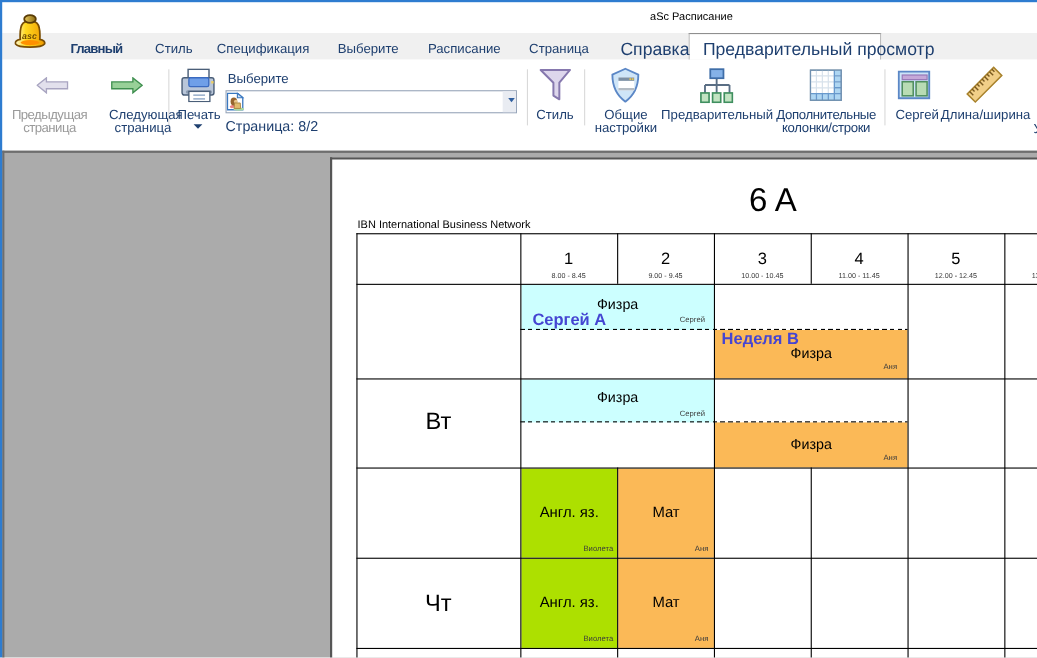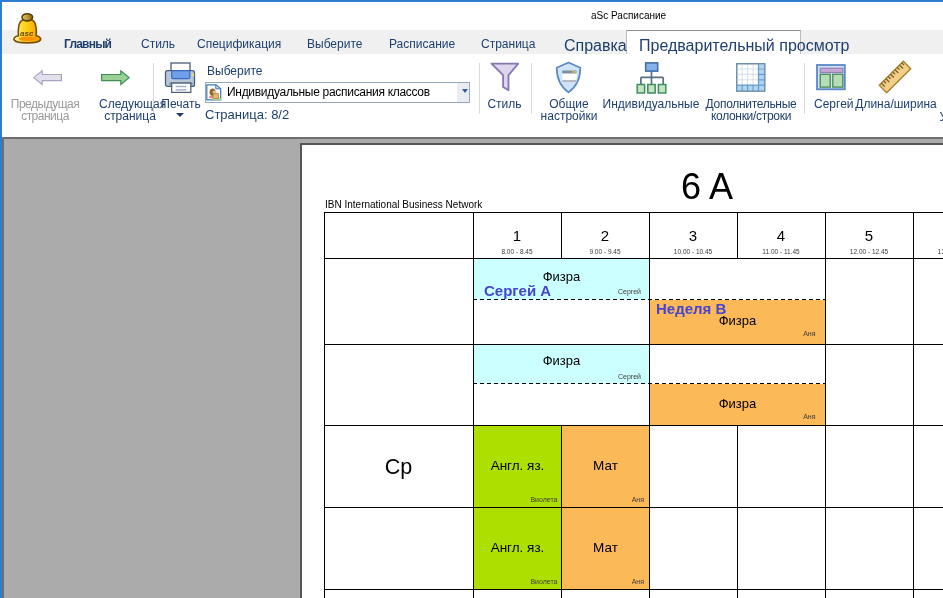--- a/index.html
+++ b/index.html
@@ -42,37 +42,36 @@
   <div class="sep" style="left:479px"></div>
   <div class="sep" style="left:531px"></div>
   <div class="sep" style="left:804px"></div>
 
   <div class="abs lbl" style="left:4px;top:99px;width:82px;color:#9a9a9a;letter-spacing:-0.5px">Предыдущая<br>страница</div>
   <div class="abs lbl" style="left:99px;top:99px;width:62px">Следующая<br>страница</div>
   <div class="abs lbl" style="left:161px;top:99px;width:40px">Печать</div>
   <div class="abs" style="left:176px;top:113px;width:0;height:0;border-left:4px solid transparent;border-right:4px solid transparent;border-top:4.5px solid #1e3f6f"></div>
   <div class="abs lbl" style="left:484px;top:99px;width:41px">Стиль</div>
   <div class="abs lbl" style="left:538px;top:99px;width:62px">Общие<br>настройки</div>
-  <div class="abs lbl" style="left:601px;top:99px;width:100px">Индивидуальные</div>
+  <div class="abs lbl" style="left:601px;top:99px;width:100px">Предварительный</div>
   <div class="abs lbl" style="left:705px;top:99px;width:92px;letter-spacing:-0.3px">Дополнительные<br>колонки/строки</div>
   <div class="abs lbl" style="left:814px;top:99px;width:34px">Сергей</div>
   <div class="abs lbl" style="left:853px;top:99px;width:86px">Длина/ширина</div>
   <div class="abs lbl" style="left:939.5px;top:112px;width:20px;text-align:left">У</div>
 
   <div class="abs nav" style="left:207px;top:64px;font-size:12px">Выберите</div>
   <div class="abs" style="left:205px;top:82px;width:265px;height:21px;background:#fff;border:1px solid #98a6ba;box-sizing:border-box"></div>
-  <div class="abs" style="left:227px;top:85px;font-size:12px;color:#000;letter-spacing:-0.3px">Индивидуальные расписания классов</div>
   <div class="abs" style="left:457px;top:83px;width:12px;height:19px;background:#e9ecf2"></div>
   <div class="abs" style="left:461.5px;top:89px;width:0;height:0;border-left:3.5px solid transparent;border-right:3.5px solid transparent;border-top:4.5px solid #2f5f9f"></div>
   <div class="abs nav" style="left:205px;top:107px;font-size:13px">Страница: 8/2</div>
 
   <div class="abs" style="left:2px;top:137px;width:941px;height:461px;background:#ababab;border-top:2px solid #6e6e6e;border-left:2px solid #6e6e6e;box-sizing:border-box"></div>
   <div class="abs" style="left:300px;top:143px;width:643px;height:455px;background:#fff;border-left:2px solid #565656;border-top:2px solid #565656;box-sizing:border-box"></div>
 
-  <div class="abs" style="left:681px;top:166px;width:110px;font-size:36px;color:#000">6 A</div>
+  <div class="abs" style="left:681px;top:166px;width:110px;font-size:30px;color:#000">6 A</div>
   <div class="abs" style="left:325px;top:199px;font-size:10px;color:#000">IBN International Business Network</div>
 
   <div class="cell" style="left:474px;top:259px;width:175px;height:41px;background:#ccffff"></div>
   <div class="cell" style="left:650px;top:300px;width:175px;height:44px;background:#fbb957"></div>
   <div class="cell" style="left:474px;top:345px;width:175px;height:39px;background:#ccffff"></div>
   <div class="cell" style="left:650px;top:384px;width:175px;height:41px;background:#fbb957"></div>
   <div class="cell" style="left:474px;top:426px;width:87px;height:81px;background:#ade000"></div>
   <div class="cell" style="left:562px;top:426px;width:87px;height:81px;background:#fbb957"></div>
   <div class="cell" style="left:474px;top:508px;width:87px;height:81px;background:#ade000"></div>
   <div class="cell" style="left:562px;top:508px;width:87px;height:81px;background:#fbb957"></div>
@@ -100,21 +99,22 @@
   <div class="hnum" style="left:649px;top:227px;width:88px">3</div>
   <div class="hnum" style="left:737px;top:227px;width:88px">4</div>
   <div class="hnum" style="left:825px;top:227px;width:88px">5</div>
   <div class="htime" style="left:473px;top:248px;width:88px">8.00 - 8.45</div>
   <div class="htime" style="left:561px;top:248px;width:88px">9.00 - 9.45</div>
   <div class="htime" style="left:649px;top:248px;width:88px">10.00 - 10.45</div>
   <div class="htime" style="left:737px;top:248px;width:88px">11.00 - 11.45</div>
   <div class="htime" style="left:825px;top:248px;width:88px">12.00 - 12.45</div>
   <div class="htime" style="left:913px;top:248px;width:88px">13.00 - 13.45</div>
 
-  <div class="day" style="left:324px;top:425px;width:149px;line-height:84px">Ср</div>
+  <div class="day" style="left:324px;top:344px;width:149px;line-height:78px">Вт</div>
+  <div class="day" style="left:324px;top:507px;width:149px;line-height:82px">Чт</div>
 
   <div class="subj" style="left:474px;top:269px;width:175px;font-size:13px">Физра</div>
   <div class="tname" style="left:474px;top:288px;width:167px;text-align:right">Сергей</div>
   <div class="week" style="left:484px;top:282px">Сергей A</div>
 
   <div class="week" style="left:656px;top:300px">Неделя B</div>
   <div class="subj" style="left:650px;top:313px;width:175px;font-size:13px">Физра</div>
   <div class="tname" style="left:650px;top:330px;width:165.5px;text-align:right">Аня</div>
 
   <div class="subj" style="left:474px;top:353px;width:175px;font-size:13px">Физра</div>

